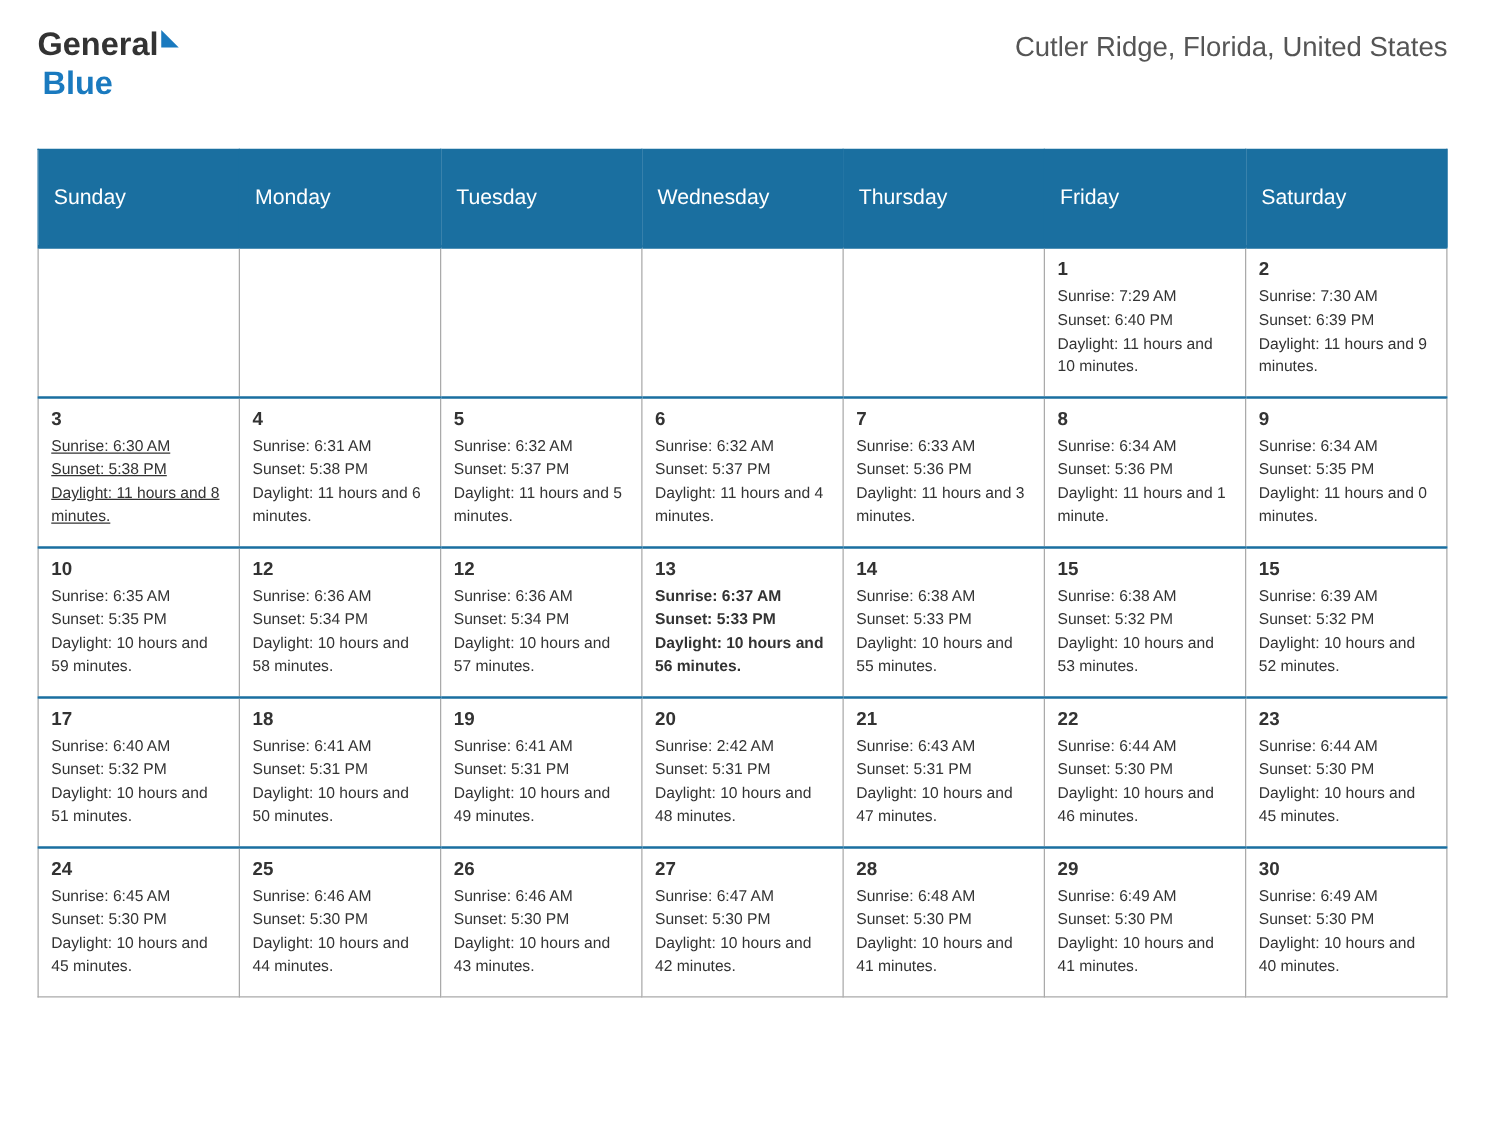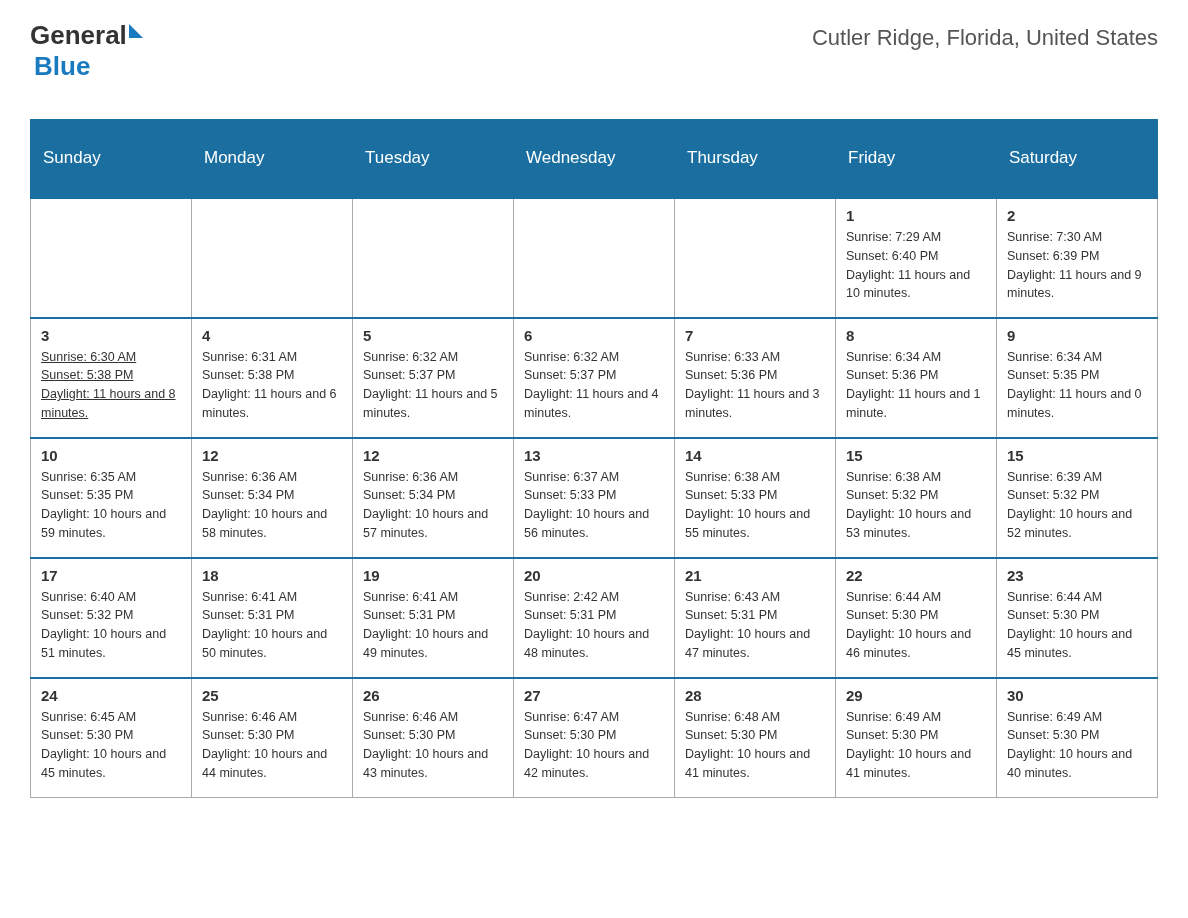--- a/index.html
+++ b/index.html
@@ -205,21 +205,21 @@
 Daylight: 10 hours and 58 minutes.</div>
         </td>
         <td>
           <div class="day-number">12</div>
           <div class="day-info" style="white-space: pre-line;">Sunrise: 6:36 AM
 Sunset: 5:34 PM
 Daylight: 10 hours and 57 minutes.</div>
         </td>
         <td>
           <div class="day-number">13</div>
-          <div class="day-info" style="white-space: pre-line;">Sunrise: 6:37 AM
+          <div class="day-info" style="white-space: pre-line; font-weight: bold;">Sunrise: 6:37 AM
 Sunset: 5:33 PM
 Daylight: 10 hours and 56 minutes.</div>
         </td>
         <td>
           <div class="day-number">14</div>
           <div class="day-info" style="white-space: pre-line;">Sunrise: 6:38 AM
 Sunset: 5:33 PM
 Daylight: 10 hours and 55 minutes.</div>
         </td>
         <td>

